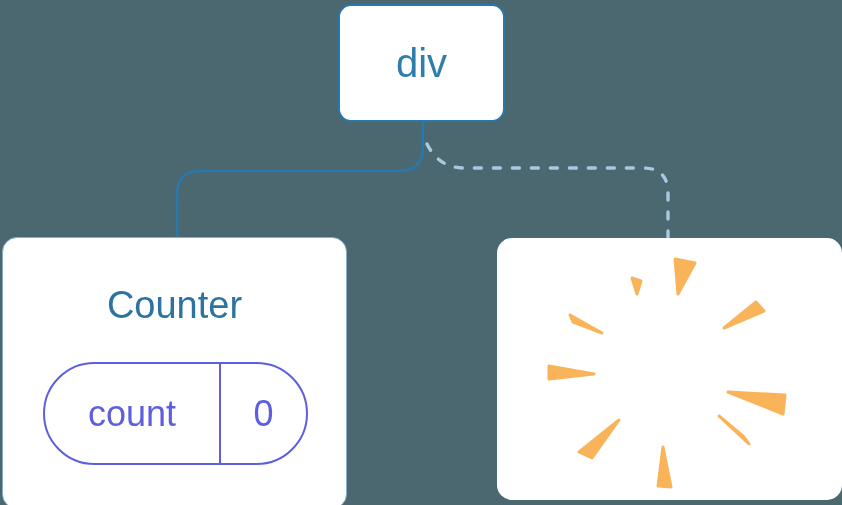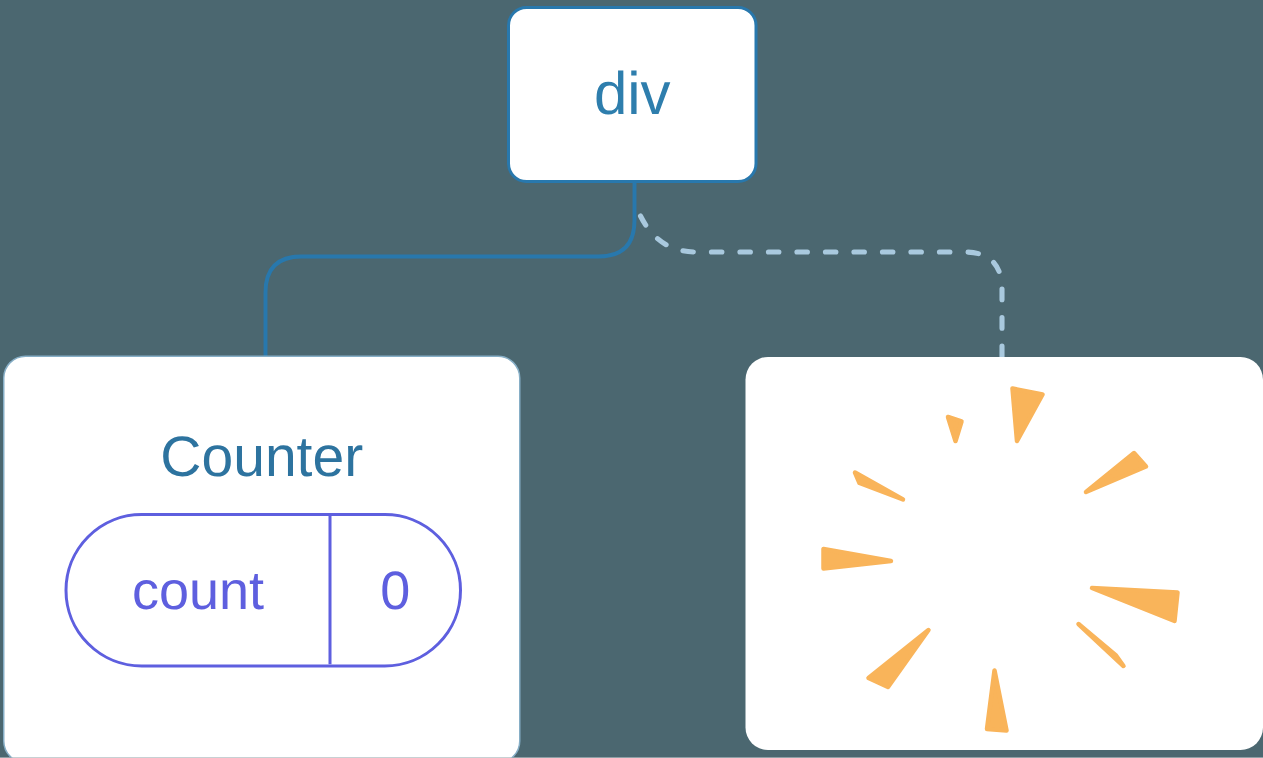--- a/index.html
+++ b/index.html
@@ -77,21 +77,21 @@
     width: 345px; height: 262px;
   }
   .component-title {
     margin-top: 46px;
     color: var(--component-title);
     font-size: 38px;
     line-height: 1.15;
   }
   .state-pill {
     position: absolute;
-    left: 40px; top: 104px;
+    left: 40px; top: 124px;
     width: 265px; height: 103px;
     border: 2px solid var(--state-accent);
     border-radius: 52px;
     display: flex;
     align-items: stretch;
     overflow: hidden;
   }
   .state-pill .state-name {
     width: 174px;
     display: flex;

